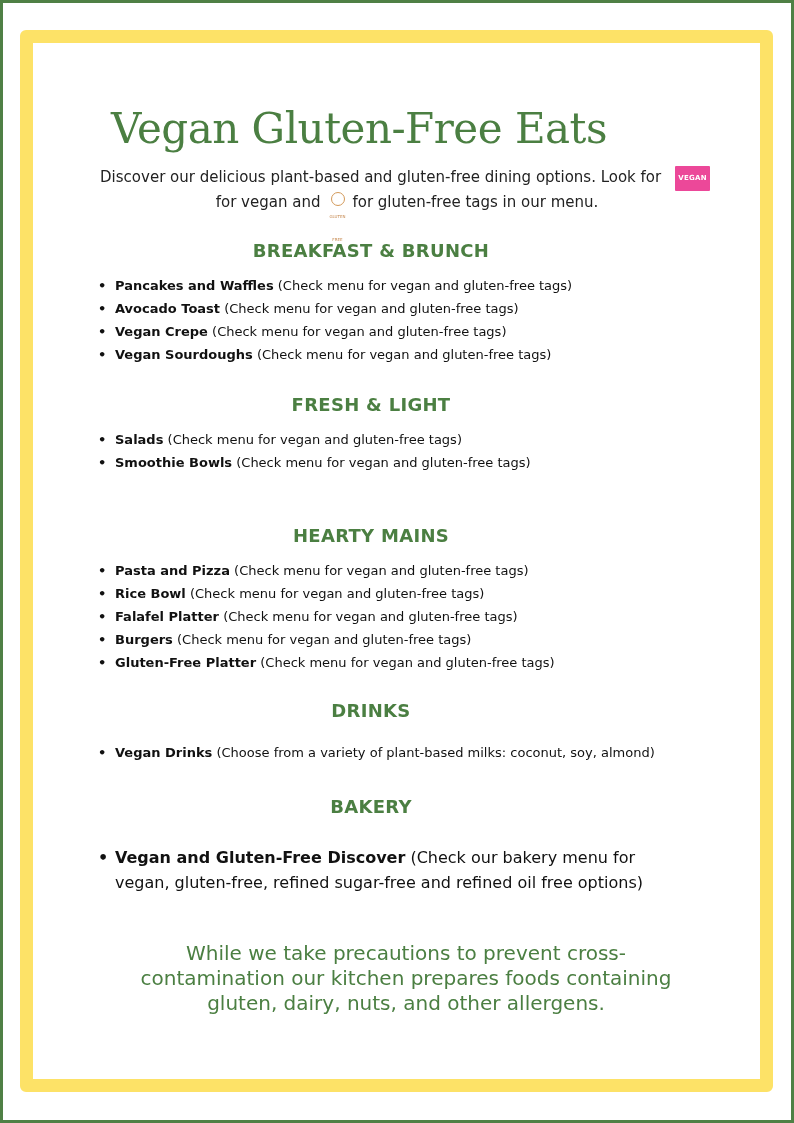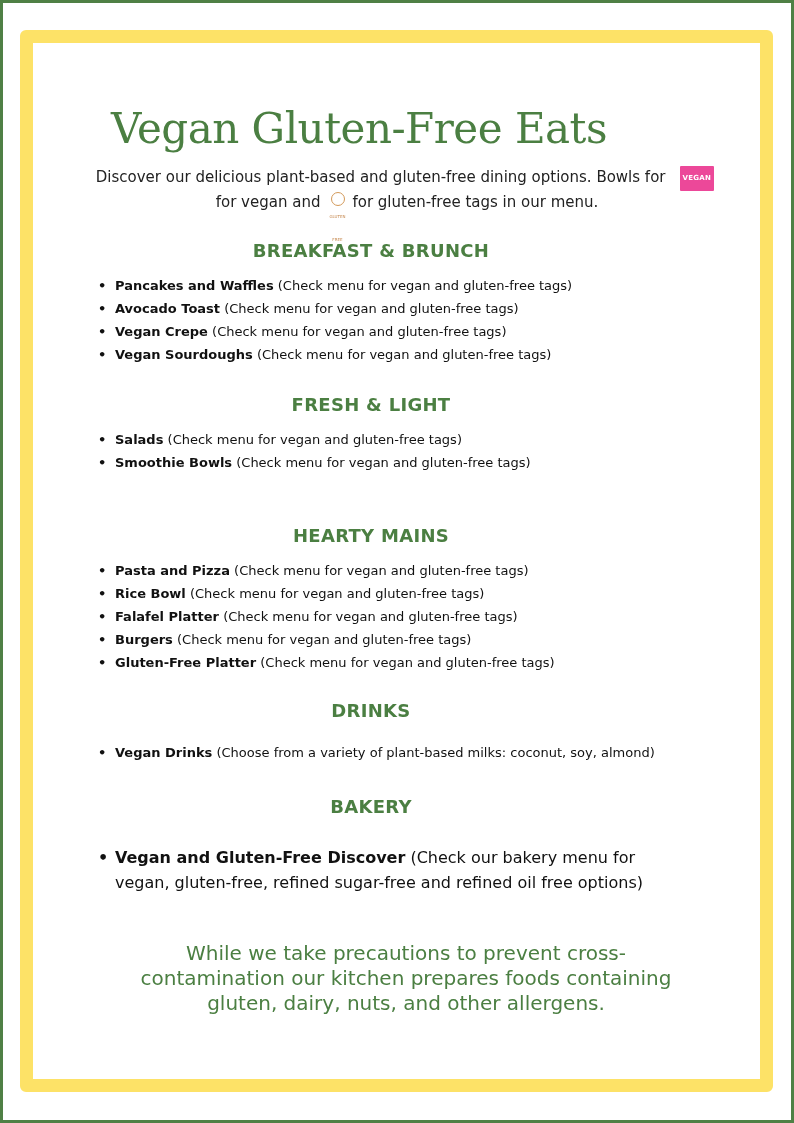--- a/index.html
+++ b/index.html
@@ -29,21 +29,21 @@
 </style>
 </head>
 <body>
 
 <div class="outer"></div>
 <div class="frame"></div>
 
 <h1 class="title" style="margin:0;font-weight:normal;">Vegan Gluten-Free Eats</h1>
 
 <div class="intro">
-  <span>Discover our delicious plant-based and gluten-free dining options. Bowls for</span><span class="tag-vegan">VEGAN</span><span>for vegan and</span><span class="tag-gf"><span class="ring"></span><span class="lbl">GLUTEN FREE</span></span><span>for gluten-free tags in our menu.</span>
+  <span>Discover our delicious plant-based and gluten-free dining options. Look for</span><span class="tag-vegan">VEGAN</span><span>for vegan and</span><span class="tag-gf"><span class="ring"></span><span class="lbl">GLUTEN FREE</span></span><span>for gluten-free tags in our menu.</span>
 </div>
 
 <div class="section-h" style="top:240px">BREAKFAST &amp; BRUNCH</div>
 <ul class="items" style="top:274px">
   <li><b>Pancakes and Waffles</b> <span>(Check menu for vegan and gluten-free tags)</span></li>
   <li><b>Avocado Toast</b> <span>(Check menu for vegan and gluten-free tags)</span></li>
   <li><b>Vegan Crepe</b> <span>(Check menu for vegan and gluten-free tags)</span></li>
   <li><b>Vegan Sourdoughs</b> <span>(Check menu for vegan and gluten-free tags)</span></li>
 </ul>
 

